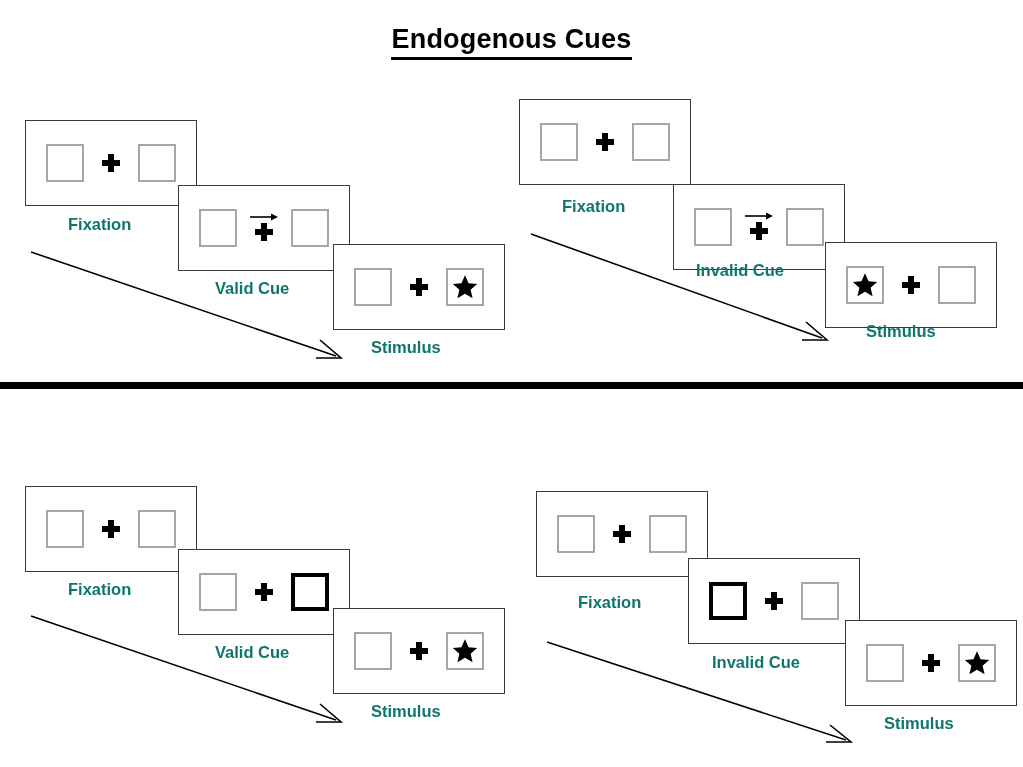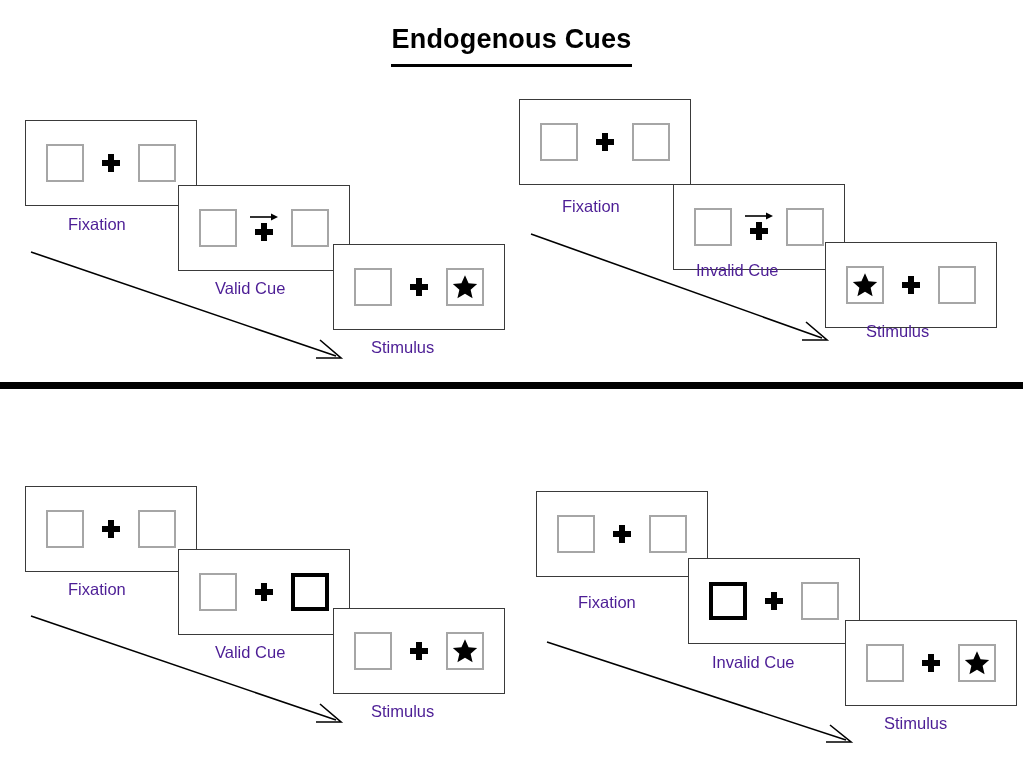--- a/index.html
+++ b/index.html
@@ -27,21 +27,21 @@
     position: absolute;
     width: 100%;
     text-align: center;
     font-size: 27px;
     font-weight: bold;
     letter-spacing: 0.2px;
     color: #000;
   }
   .section-title span.ttl {
     border-bottom: 3px solid #000;
-    padding-bottom: 10px;
+    padding-bottom: 3px;
   }
   #title-endogenous { top: 24px; left: 0; }
   #title-exogenous  { top: 416px; left: 0; }
 
   
   .divider {
     position: absolute;
     left: 0;
     width: 1023px;
     height: 7px;
@@ -130,22 +130,22 @@
   .star {
     width: 26px;
     height: 26px;
     display: block;
   }
 
   
   .panel-label {
     position: absolute;
     font-size: 16.5px;
-    font-weight: normal;
-    color: #4c1d95;
+    font-weight: bold;
+    color: #0f766e;
     white-space: nowrap;
   }
 
   
   .time-arrow {
     position: absolute;
     overflow: visible;
     pointer-events: none;
   }
 

